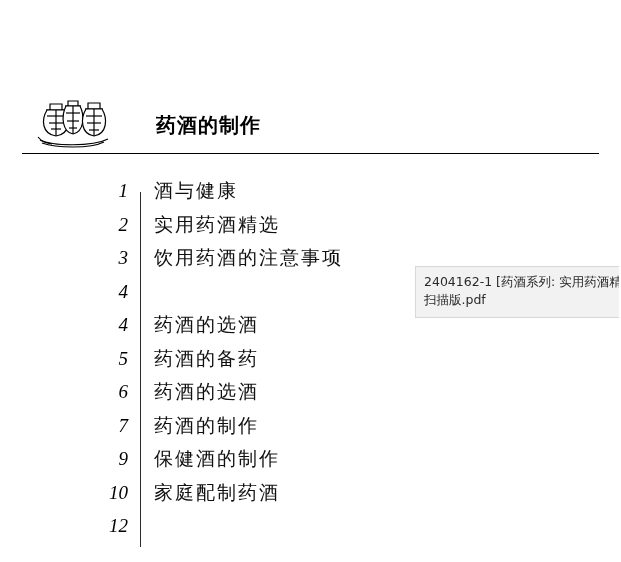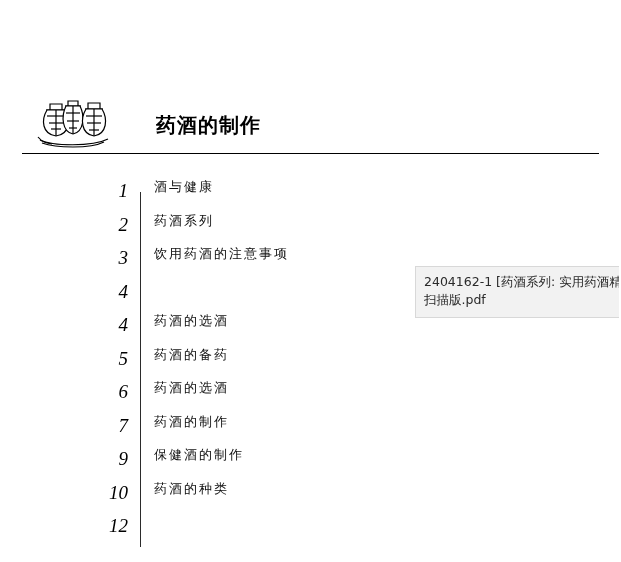--- a/index.html
+++ b/index.html
@@ -93,21 +93,21 @@
     font-size: 19px;
     color: #000000;
     top: 2px;
   }
 
   .toc-row .label {
     position: absolute;
     left: 132px;
     top: 0px;
     font-family: Liberation Sans, sans-serif;
-    font-size: 13px;
+    font-size: 19px;
     letter-spacing: 2px;
     color: #101010;
     white-space: nowrap;
   }
 
   
   .file-tooltip {
     position: absolute;
     left: 415px;
     top: 238px;
@@ -185,21 +185,21 @@
 
   <div class="toc">
     <div class="toc-divider"></div>
 
     <div class="toc-row">
       <span class="num">1</span>
       <span class="label">酒与健康</span>
     </div>
     <div class="toc-row">
       <span class="num">2</span>
-      <span class="label">药酒系列</span>
+      <span class="label">实用药酒精选</span>
     </div>
     <div class="toc-row">
       <span class="num">3</span>
       <span class="label">饮用药酒的注意事项</span>
     </div>
     <div class="toc-row">
       <span class="num">4</span>
     </div>
     <div class="toc-row">
       <span class="num">4</span>
@@ -216,21 +216,21 @@
     <div class="toc-row">
       <span class="num">7</span>
       <span class="label">药酒的制作</span>
     </div>
     <div class="toc-row">
       <span class="num">9</span>
       <span class="label">保健酒的制作</span>
     </div>
     <div class="toc-row">
       <span class="num">10</span>
-      <span class="label">药酒的种类</span>
+      <span class="label">家庭配制药酒</span>
     </div>
     <div class="toc-row">
       <span class="num">12</span>
     </div>
   </div>
 
   <div class="file-tooltip">
     <div class="line1">2404162-1 [药酒系列: 实用药酒精选</div>
     <div class="line2">扫描版.pdf</div>
   </div>

